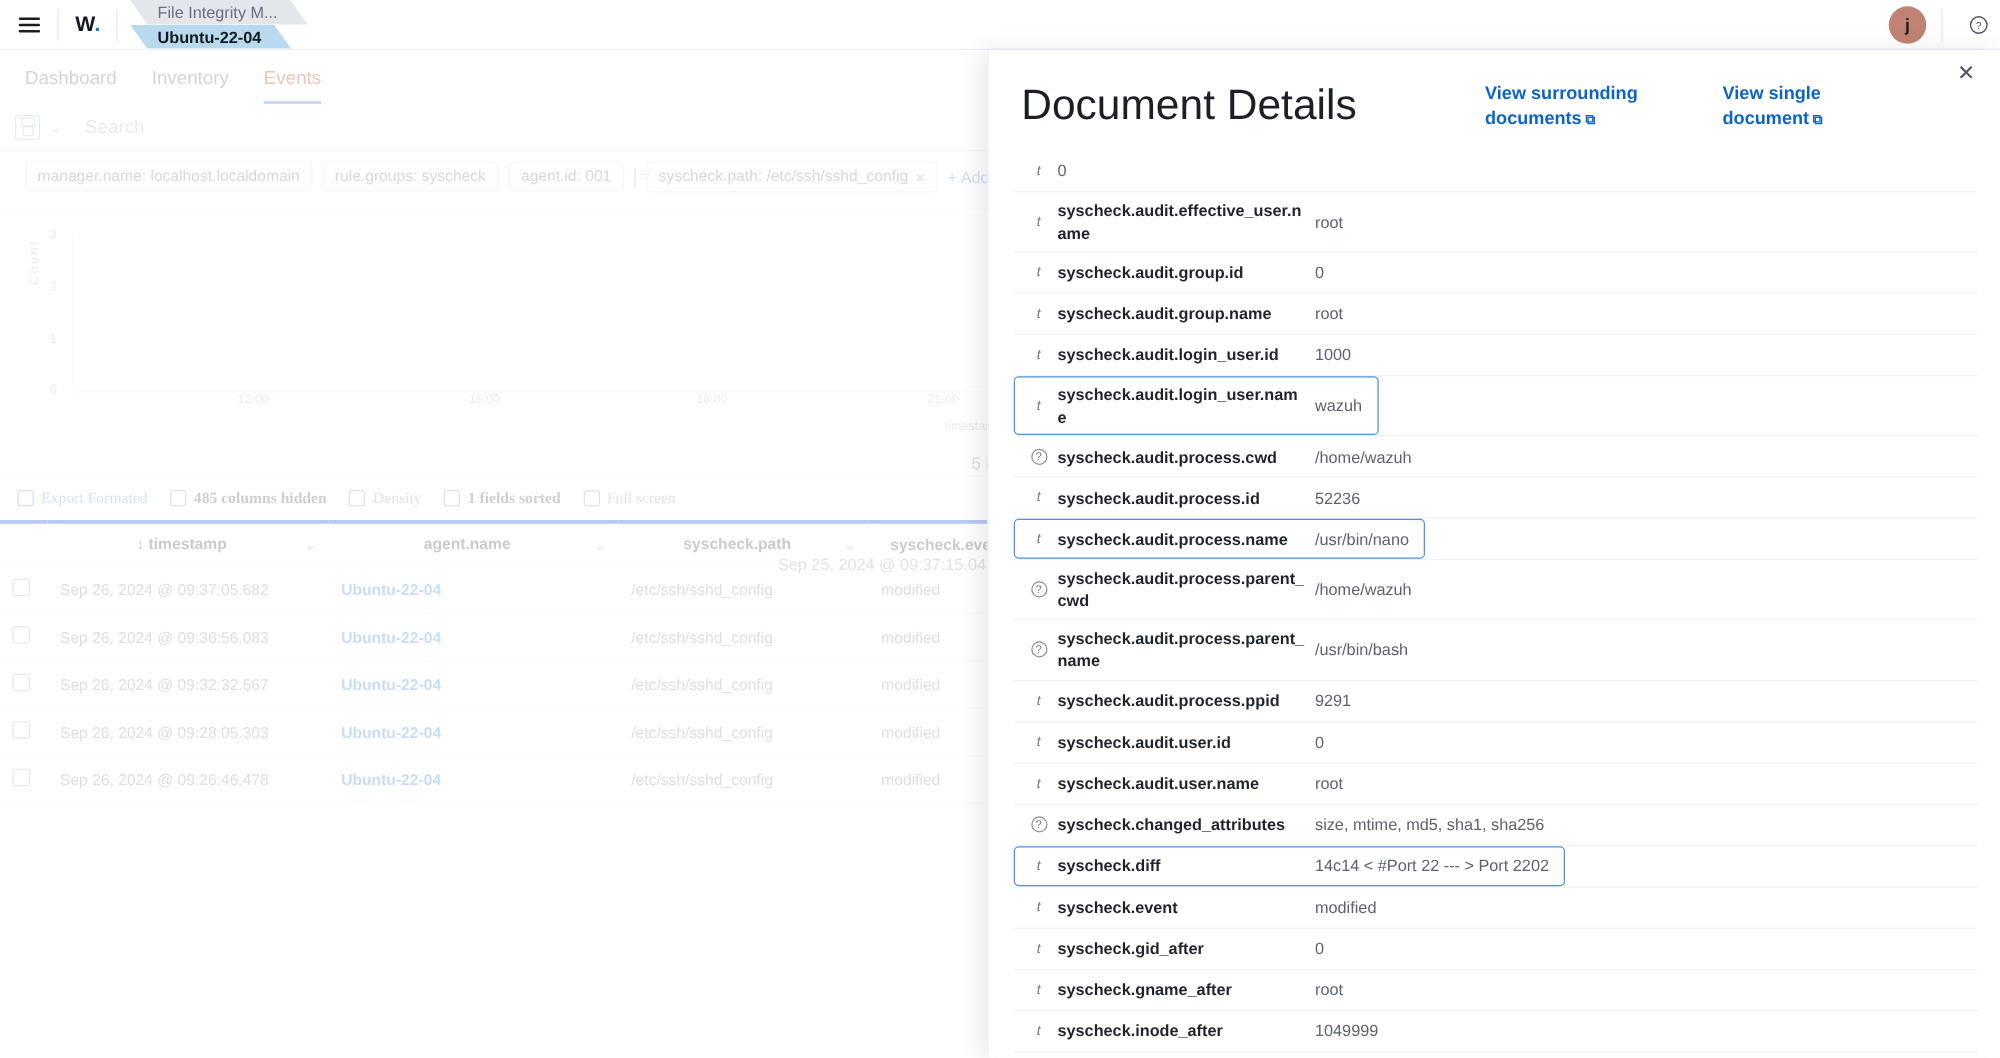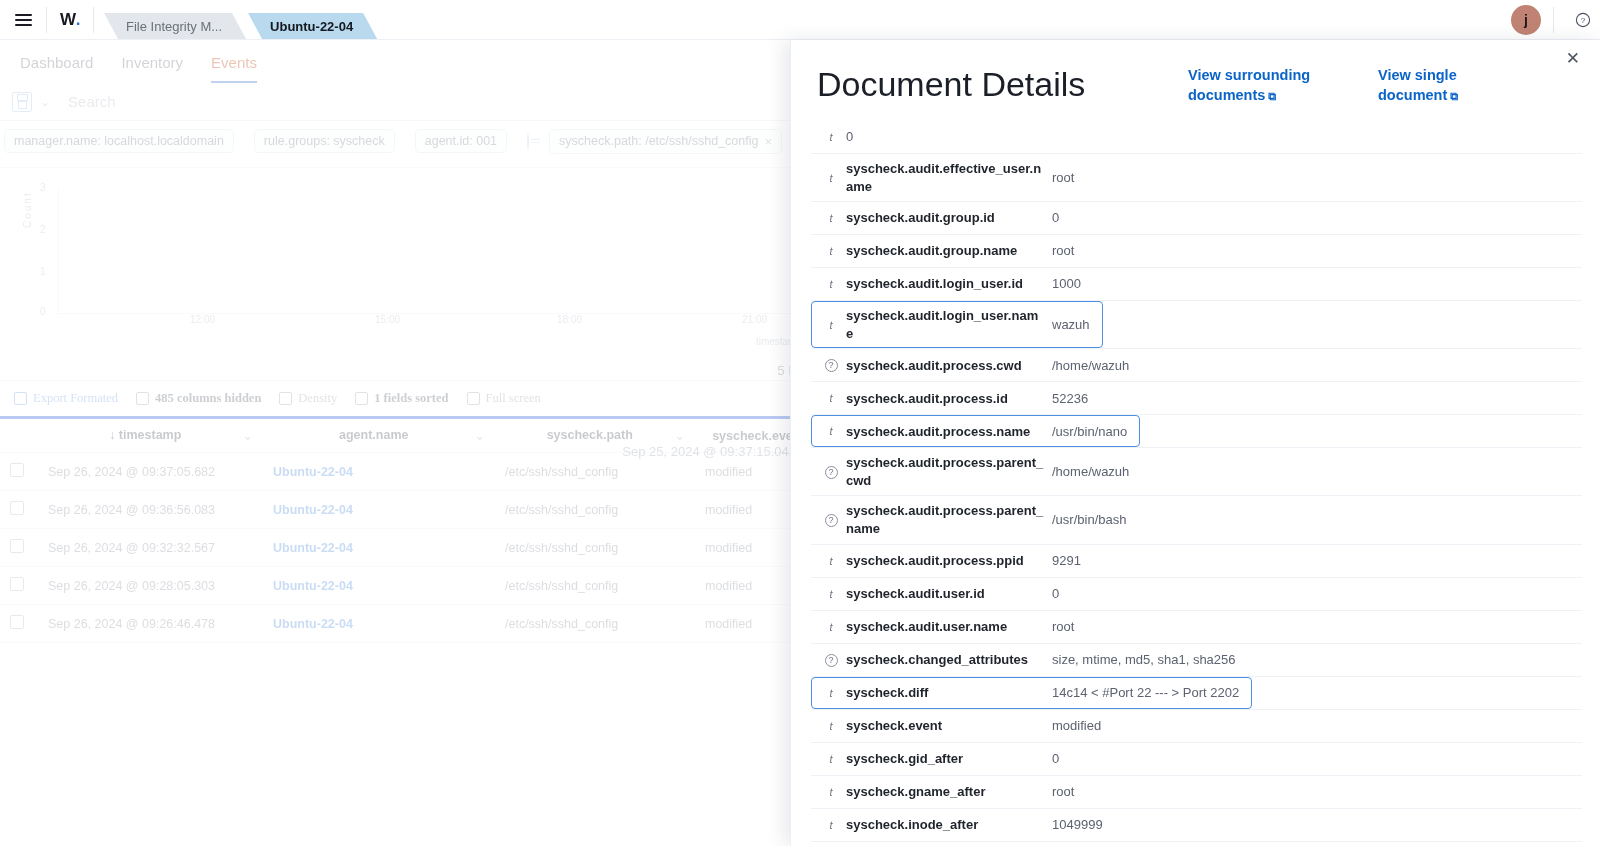--- a/index.html
+++ b/index.html
@@ -16,21 +16,21 @@
     position: absolute; left: 0; top: 0; width: 1600px; height: 40px;
     background: #fff; border-bottom: 1px solid #eceff4;
     display: flex; align-items: center;
   }
   .hamburger { width: 46px; display: flex; flex-direction: column; align-items: center; justify-content: center; gap: 3px; cursor: pointer; }
   .hamburger span { display: block; width: 17px; height: 2px; background: #1a1c21; border-radius: 1px; }
   .vsep { width: 1px; height: 26px; background: #e4e8ee; }
   .brand { width: 46px; display: flex; align-items: center; justify-content: center; font-size: 17px; font-weight: 700; color: #16191f; letter-spacing: -0.5px; }
   .brand .dot { color: #2f6fd0; font-size: 17px; }
 
-  .crumbs { display: flex; align-items: flex-end; height: 100%; margin-left: 10px; }
+  .crumbs { display: flex; align-items: flex-start; height: 100%; margin-left: 10px; flex-direction: column; }
   .crumb {
     position: relative; height: 26px; display: flex; align-items: center;
     padding: 0 24px 0 22px; font-size: 13px; color: #6a717d;
     background: #e3e6eb; margin-right: 2px; cursor: pointer; white-space: nowrap;
     clip-path: polygon(0 0, calc(100% - 14px) 0, 100% 100%, 14px 100%);
   }
   .crumb.active { background: #b9d9ee; color: #14181f; font-weight: 700; }
 
   .topbar-right { margin-left: auto; display: flex; align-items: center; height: 100%; }
   .avatar {
@@ -48,21 +48,21 @@
   .apptab { font-size: 15px; color: #6c7280; padding-bottom: 10px; cursor: pointer; }
   .apptab.active { color: #c2410c; border-bottom: 2px solid #2f6fd0; }
 
   .searchrow { display: flex; align-items: center; height: 38px; border-bottom: 1px solid #e6eaf0; padding: 0 12px; }
   .saveicon { width: 20px; height: 20px; border: 1.4px solid #a8c5e8; border-radius: 2px; position: relative; }
   .saveicon::before { content: ""; position: absolute; left: 4px; top: 1px; width: 9px; height: 5px; border: 1.2px solid #a8c5e8; }
   .saveicon::after { content: ""; position: absolute; left: 5px; bottom: 2px; width: 7px; height: 6px; border: 1.2px solid #a8c5e8; }
   .chev-dn { margin-left: 8px; color: #a8c5e8; font-size: 12px; }
   .searchph { margin-left: 18px; font-size: 15px; color: #b6bcc6; }
 
-  .filterrow { display: flex; align-items: center; gap: 20px; padding: 10px 4px; height: 40px; }
+  .filterrow { display: flex; align-items: center; gap: 8px; padding: 10px 20px; height: 40px; }
   .pill {
     border: 1px solid #dfe4ec; border-radius: 4px; background: #fbfcfe;
     font-size: 12.5px; color: #7c828d; padding: 4px 9px; white-space: nowrap;
     display: flex; align-items: center; gap: 6px; cursor: pointer;
   }
   .pill .x { color: #9aa1ac; font-size: 13px; }
   .filt-icon { width: 17px; height: 17px; border: 1.3px solid #bcd4ee; border-radius: 50%; position: relative; }
   .filt-icon::before { content: ""; position: absolute; left: 3px; top: 5px; width: 9px; border-top: 1.2px solid #bcd4ee; box-shadow: 0 3px 0 -0.2px #bcd4ee; }
   .addfilter { font-size: 13px; color: #5d94df; cursor: pointer; white-space: nowrap; }
 

